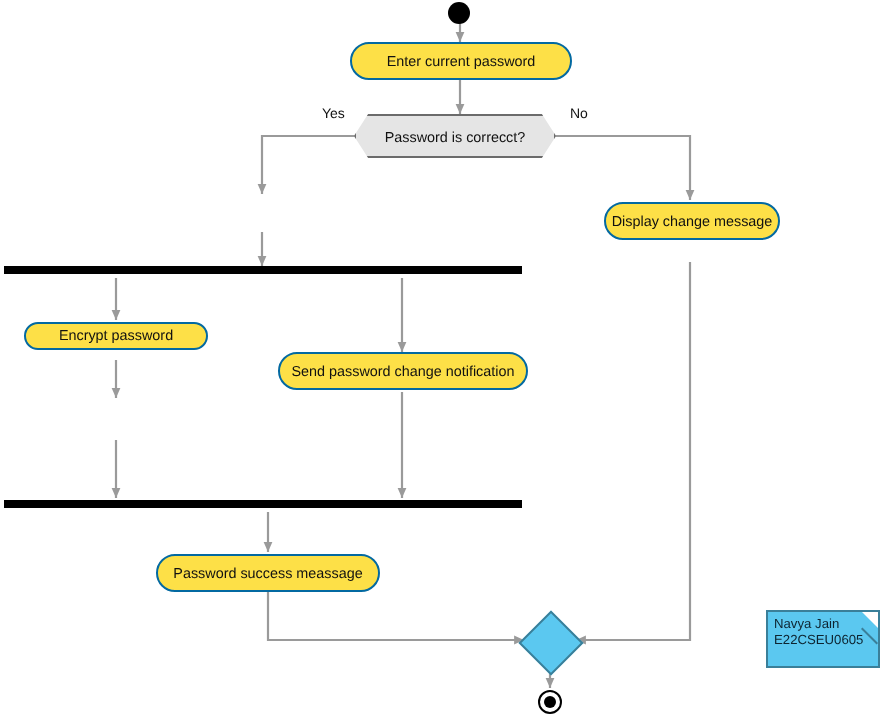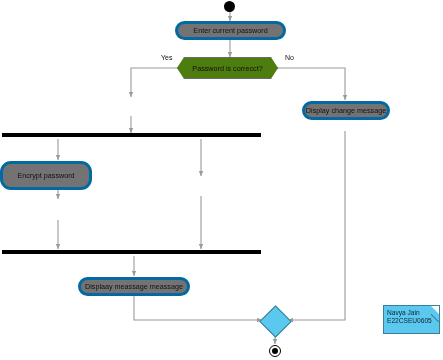--- a/index.html
+++ b/index.html
@@ -20,39 +20,39 @@
     left: 0;
     top: 0;
     width: 443px;
     height: 360px;
   }
 
   
   .activity {
     position: absolute;
     box-sizing: border-box;
-    background: #737373;
-    border: 3px solid #0369a1;
+    background: #fde047;
+    border: 1px solid #0369a1;
     border-radius: 11px;
     color: #111111;
     font-size: 7.2px;
     line-height: 1;
     display: flex;
     align-items: center;
     justify-content: center;
     text-align: center;
     white-space: nowrap;
     z-index: 3;
   }
 
   
   .decision-hex {
     position: absolute;
     box-sizing: border-box;
-    background: #4d7c0f;
+    background: #e5e5e5;
     border: 1px solid #6b6b6b;
     color: #111111;
     font-size: 7.2px;
     display: flex;
     align-items: center;
     justify-content: center;
     white-space: nowrap;
     clip-path: polygon(7% 0%, 93% 0%, 100% 50%, 93% 100%, 7% 100%, 0% 50%);
     z-index: 3;
   }
@@ -194,27 +194,28 @@
   <div class="decision-hex" style="left:177px; top:57px; width:101px; height:22px;">Password is correcct?</div>
 
   <div class="guard" style="left:161px; top:54px;">Yes</div>
   <div class="guard" style="left:285px; top:54px;">No</div>
 
 
   <div class="activity" style="left:302px; top:101px; width:88px; height:19px;">Display change message</div>
 
   <div class="bar" style="left:2px; top:133px; width:259px; height:4px;"></div>
 
-  <div class="activity" style="left:0; top:161px; width:92px; height:29px;">Encrypt password</div>
-
-
+  <div class="activity" style="left:12px; top:161px; width:92px; height:14px;">Encrypt password</div>
+
+
+  <div class="activity" style="left:139px; top:176px; width:125px; height:19px;">Send password change notification</div>
 
   <div class="bar" style="left:2px; top:250px; width:259px; height:4px;"></div>
 
-  <div class="activity" style="left:78px; top:277px; width:112px; height:19px;">Displaay meassage meassage</div>
+  <div class="activity" style="left:78px; top:277px; width:112px; height:19px;">Password success meassage</div>
 
   <div class="merge-diamond" style="left:264px; top:310px; width:21px; height:21px;"></div>
 
   <div class="final-node" style="left:269px; top:345px; width:12px; height:12px;"></div>
 
   <div class="note" style="left:383px; top:305px; width:57px; height:29px;">
     <div class="note-line">Navya Jain</div>
     <div class="note-line">E22CSEU0605</div>
     <span class="note-fold"></span>
     <span class="note-fold-line"></span>

